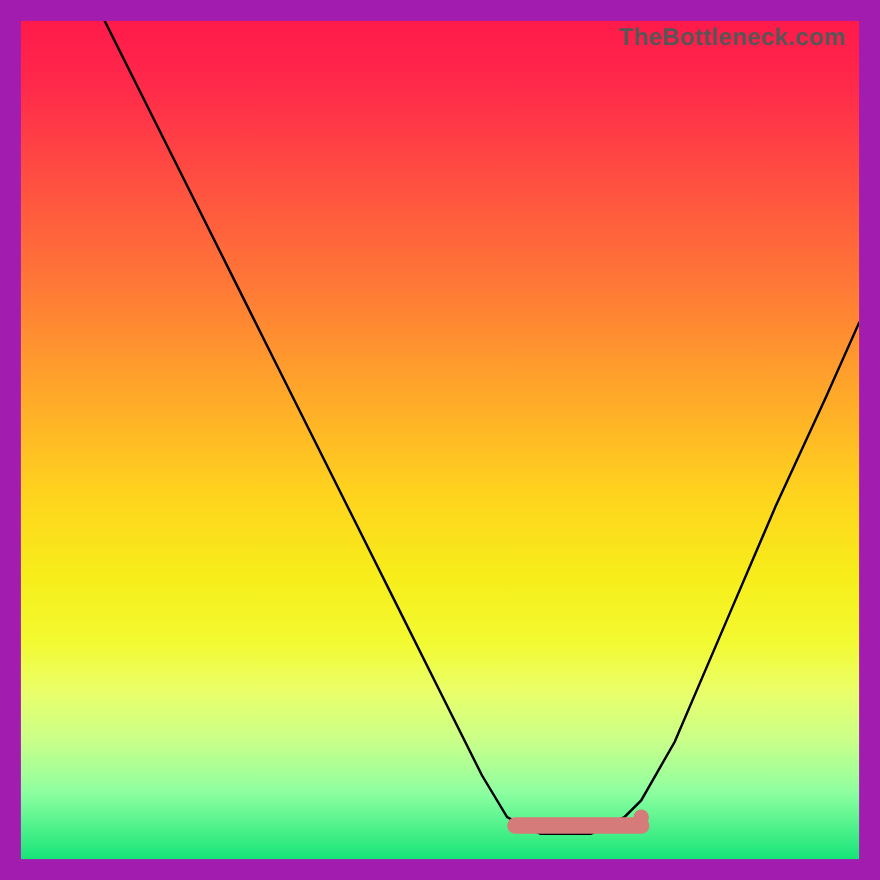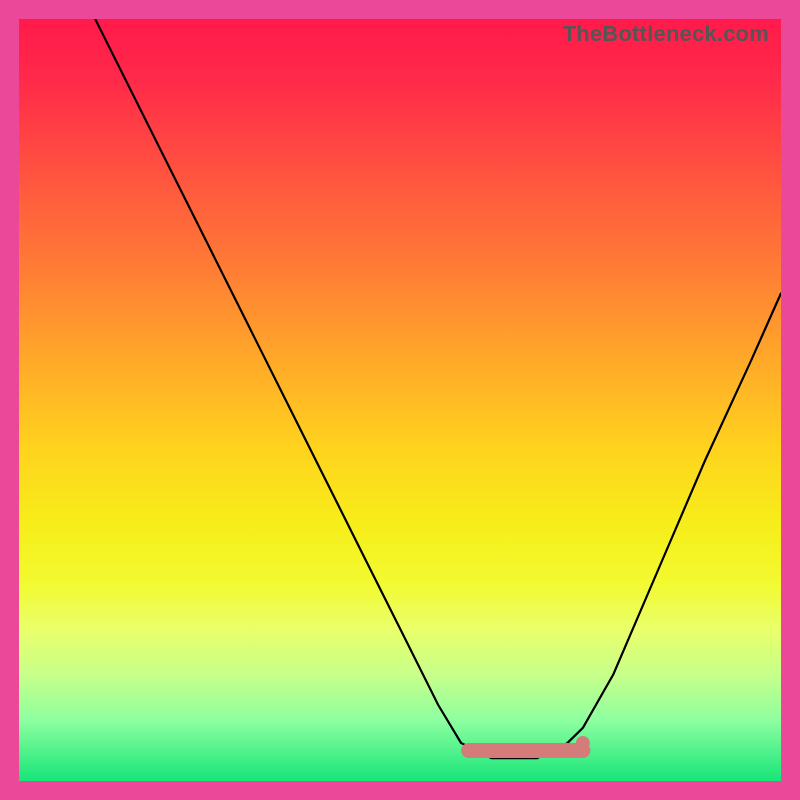--- a/index.html
+++ b/index.html
@@ -1,20 +1,20 @@
 <!DOCTYPE html>
 <html><head>
 <meta charset="utf-8">
 <style>
   * { margin: 0; padding: 0; box-sizing: border-box; }
   html, body { width: 800px; height: 800px; overflow: hidden; background: #000; }
   .frame {
     position: relative;
     width: 800px; height: 800px;
-    background: #ec4899;
+    background: #a21caf;
   }
   .plot {
     position: absolute;
     left: 19px; top: 19px;
     width: 762px; height: 762px;
     background: linear-gradient(to bottom,
       #ff1a4b 0%,
       #ff2a4a 8%,
       #ff5240 20%,
       #ff7a36 32%,

